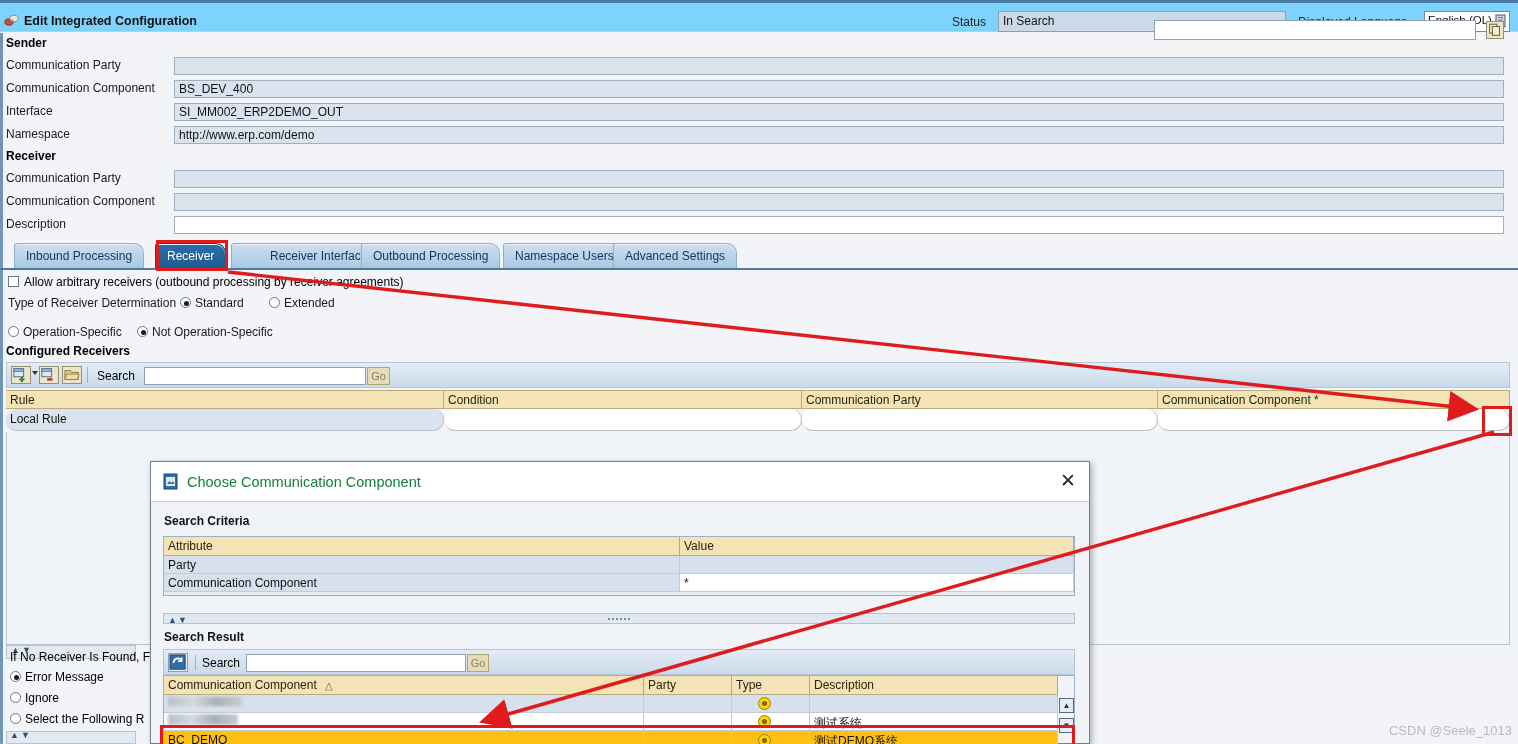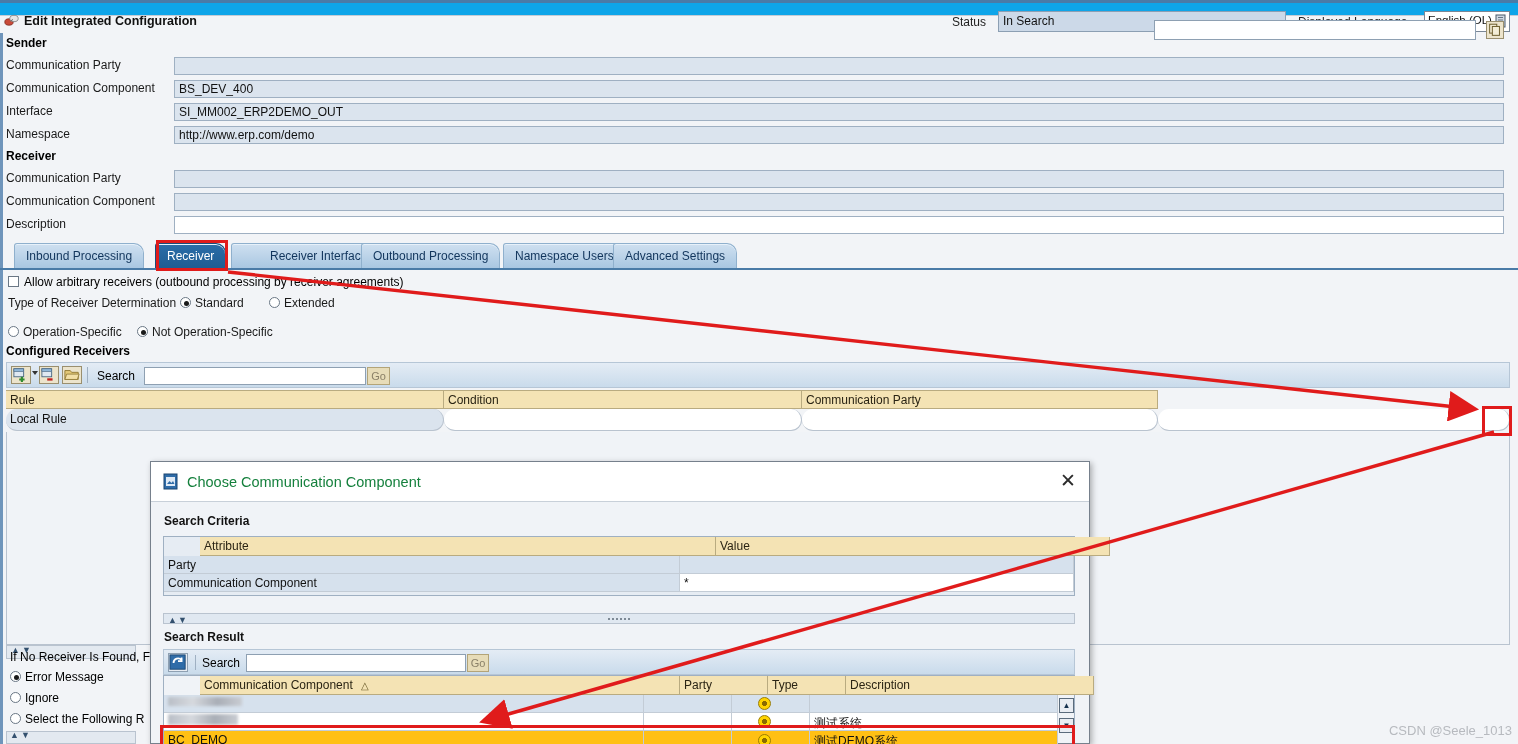--- a/index.html
+++ b/index.html
@@ -13,22 +13,22 @@
     color: #000000;
   }
   #root {
     position: relative;
     width: 1518px; height: 744px;
     background: #f2f4f7;
   }
 
   
   .topbar {
-    position: absolute; left: 0; top: 0; width: 1518px; height: 16px;
-    background: #0ea5e9;
+    position: absolute; left: 0; top: 0; width: 1518px; height: 32px;
+    background: #7dd3fc;
     border-top: 3px solid #4a7ba7;
     border-bottom: 1px solid #c3ccd6;
   }
   .app-title {
     position: absolute; left: 24px; top: 11px;
     font-weight: bold; font-size: 12.5px; color: #111;
     white-space: nowrap;
   }
   .app-icon {
     position: absolute; left: 4px; top: 10px;
@@ -242,21 +242,21 @@
   }
   .mlabel {
     position: absolute; font-weight: bold; font-size: 12px; color: #111;
   }
   .mtable { position: absolute; border: 1px solid #9fb0c2; }
   .mth {
     position: absolute; top: 0; height: 19px;
     background: #f4e3b4; border-right: 1px solid #b9ab80;
     border-bottom: 1px solid #b9ab80;
     font-size: 12px; color: #2a2414; padding: 2px 0 0 4px;
-    white-space: nowrap; overflow: hidden; margin-left: 36px;
+    white-space: nowrap; overflow: hidden;
   }
   .mtd {
     position: absolute; height: 18px;
     border-right: 1px solid #c3ccd6; border-bottom: 1px solid #c3ccd6;
     font-size: 12px; color: #111; padding: 2px 0 0 4px;
     white-space: nowrap; overflow: hidden;
   }
   .mtd.blue { background: #d6e1ed; }
   .mtd.white { background: #ffffff; }
   .splitter {
@@ -429,20 +429,21 @@
     <div class="tb-sep" style="left:80px"></div>
     <div class="tb-searchlabel">Search</div>
     <input class="tb-searchbox" type="text" value="" style="">
     <div class="tb-go">Go</div>
   </div>
 
   <div class="grid">
     <div class="gcell-h" style="left:0;   width:438px">Rule</div>
     <div class="gcell-h" style="left:438px;width:358px">Condition</div>
     <div class="gcell-h" style="left:796px;width:356px">Communication Party</div>
+    <div class="gcell-h" style="left:1152px;width:352px">Communication Component *</div>
 
     <div class="gcell-b blue" style="left:0;    width:438px">Local Rule</div>
     <div class="gcell-b white" style="left:438px;width:358px"></div>
     <div class="gcell-b white" style="left:796px;width:356px"></div>
     <div class="gcell-b white" style="left:1152px;width:352px"></div>
   </div>
 
   <input class="cc-input" type="text" value="" style="">
   <div class="f4-btn">
     <svg viewBox="0 0 18 18" width="16" height="16">

